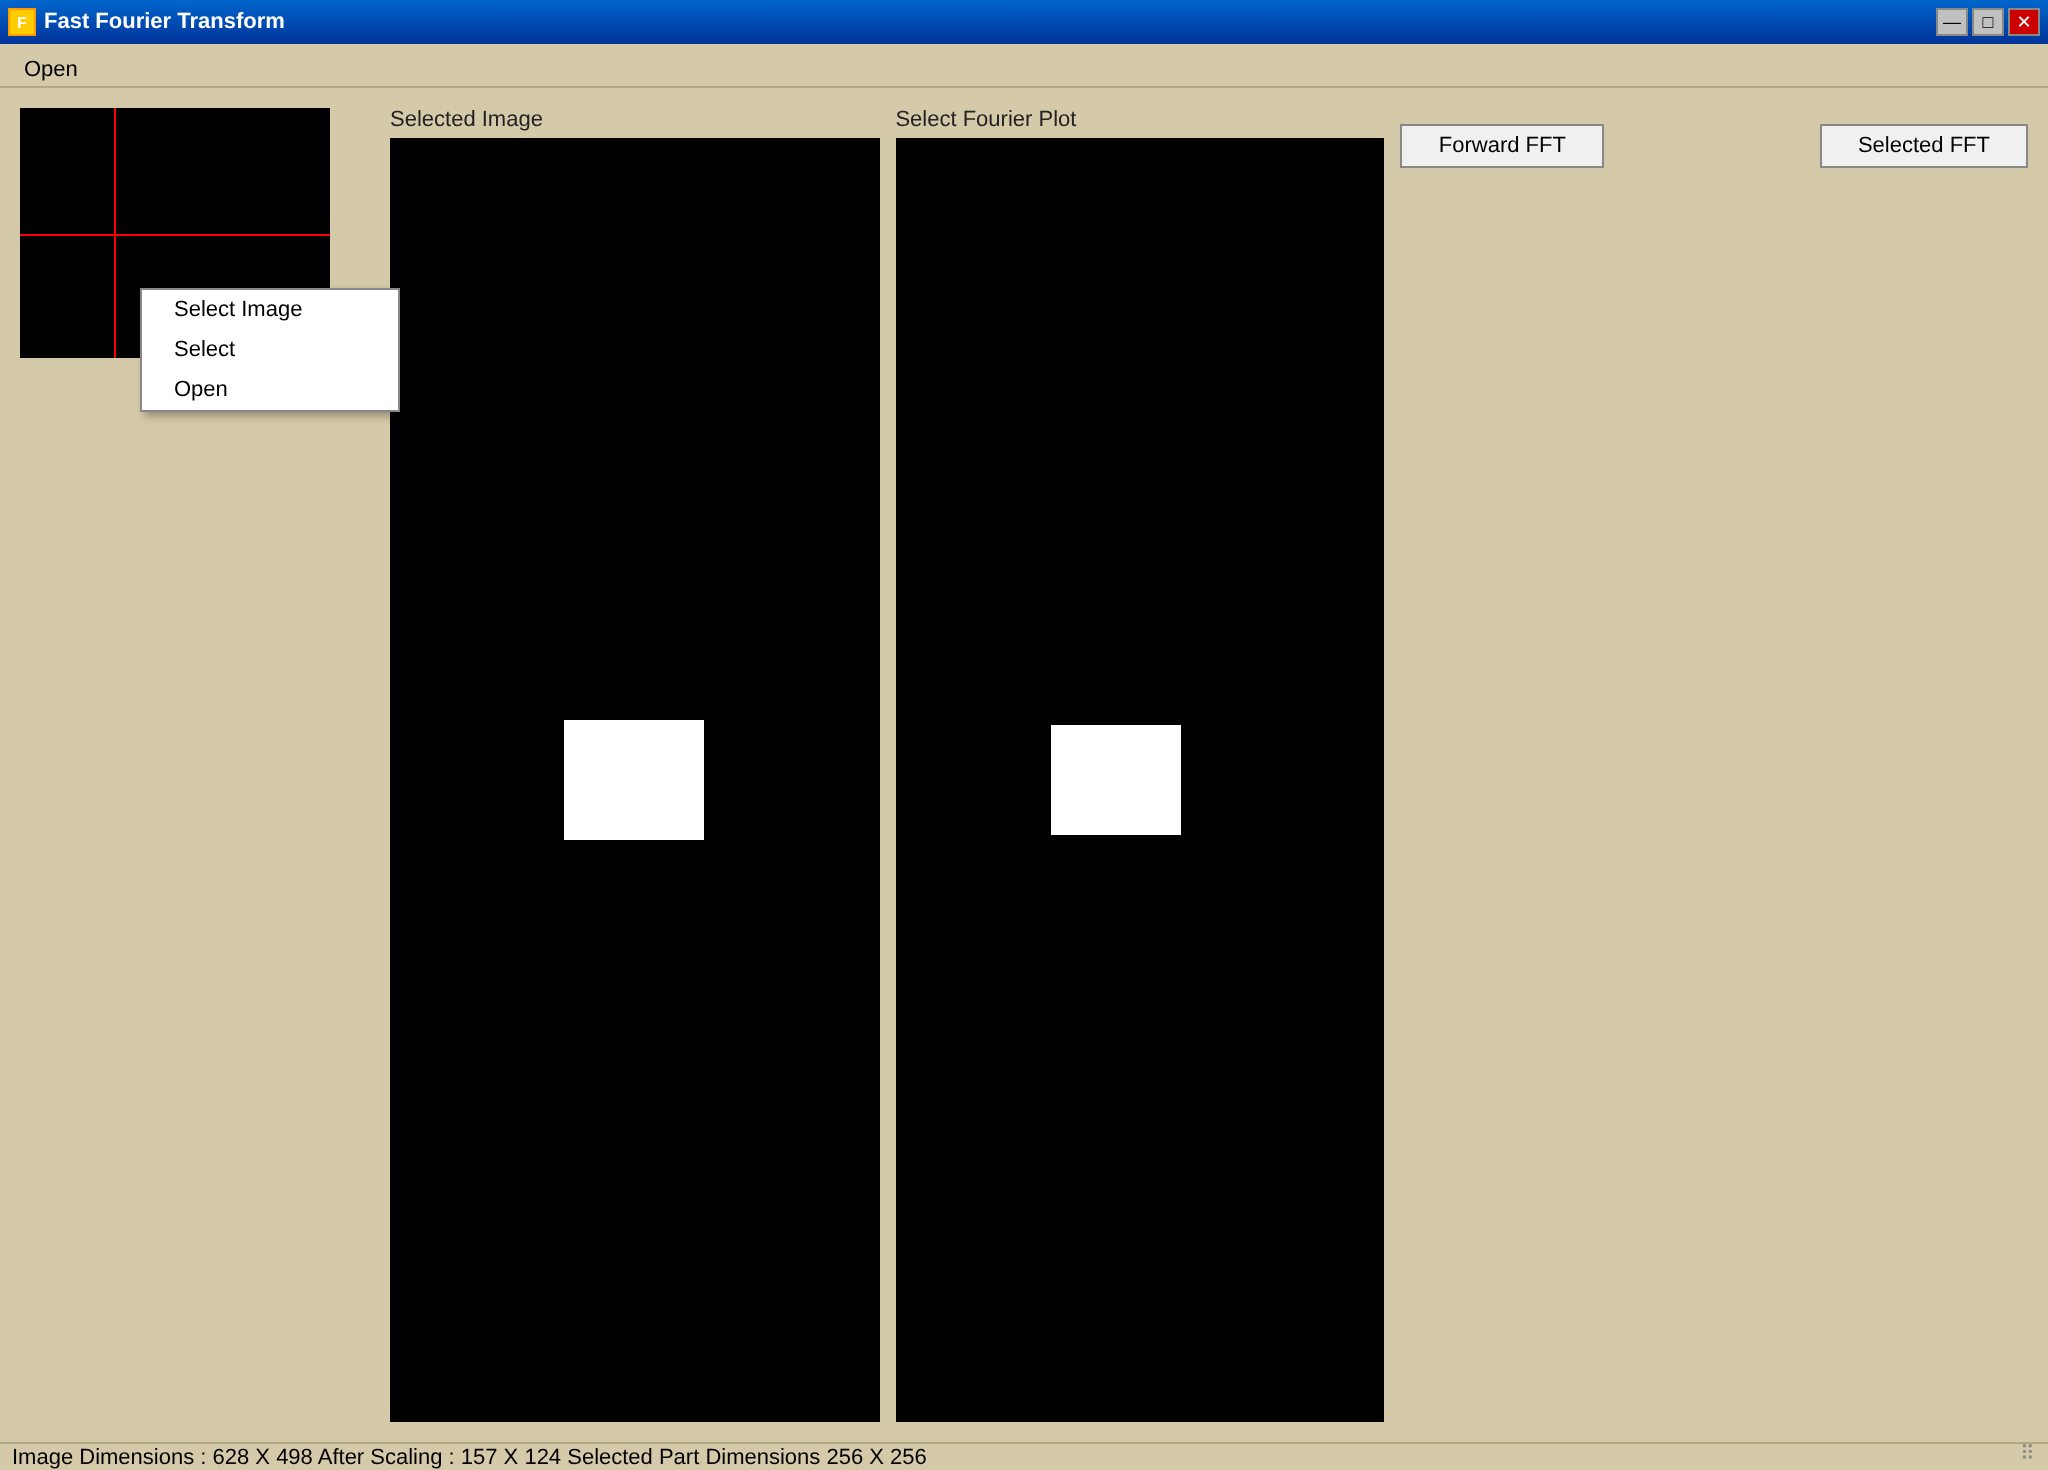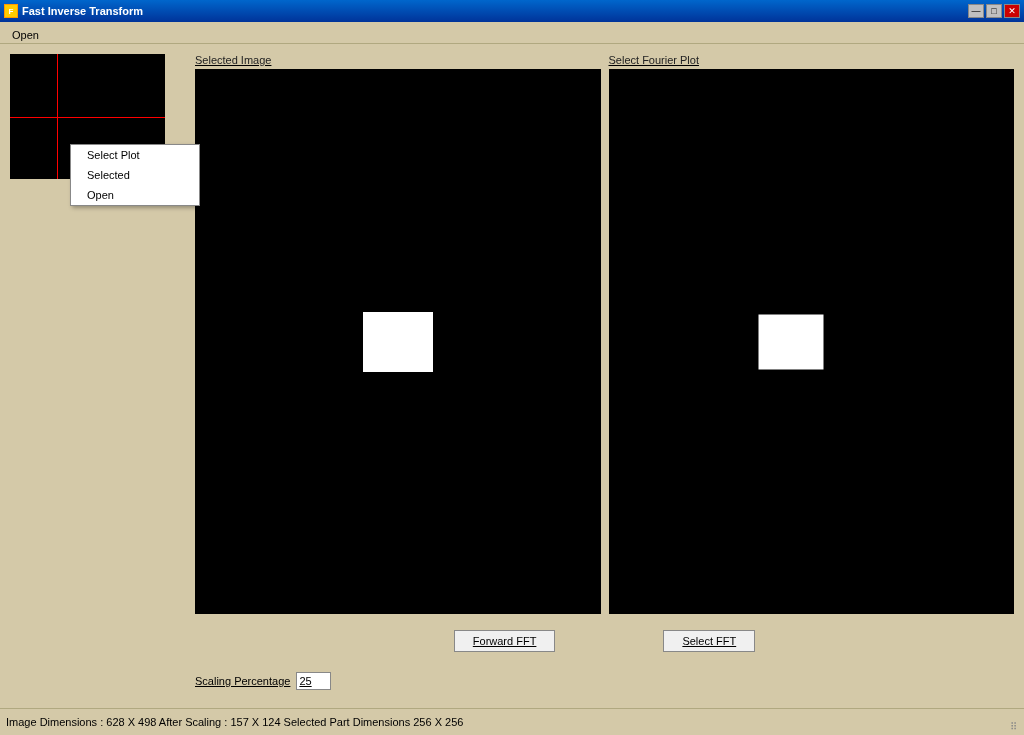--- a/index.html
+++ b/index.html
@@ -130,23 +130,21 @@
     }
     .context-menu-item {
       padding: 4px 16px;
       cursor: pointer;
       font-size: 11px;
     }
     
     #right-panel {
       flex: 1;
       display: flex;
-      flex-direction: column;
       gap: 8px;
-      text-decoration: underline;
     }
     #plots-grid {
       display: grid;
       grid-template-columns: 1fr 1fr;
       gap: 8px;
       flex: 1;
     }
     .plot-container {
       display: flex;
       flex-direction: column;
@@ -256,21 +254,21 @@
       height: 18px;
       border: 1px solid #888;
       font-size: 11px;
       padding: 0 2px;
       background: white;
     }
     
     #status-bar {
       background: #d4c9a8;
       border-top: 1px solid #b0a880;
-      height: 27px;
+      height: 14px;
       display: flex;
       align-items: center;
       padding: 0 6px;
       font-size: 11px;
       flex-shrink: 0;
     }
     
     .magnitude-cross-h {
       position: absolute;
       top: 50%;
@@ -351,21 +349,21 @@
     }
   </style>
 </head>
 <body>
 
 <div id="title-bar">
   <div id="title-bar-left">
     <div id="title-icon">
       <span>F</span>
     </div>
-    <span id="title-text">Fast Inverse Transform</span>
+    <span id="title-text">Fast Fourier Transform</span>
   </div>
   <div id="title-controls">
     <div class="title-btn">—</div>
     <div class="title-btn">□</div>
     <div class="title-btn close-btn">✕</div>
   </div>
 </div>
 
 <div id="menu-bar">
   <div id="open-menu">Open</div>
@@ -373,22 +371,22 @@
 
 <div id="main-content">
 
   <div id="left-panel">
     <div id="image-preview-container">
       <div class="red-line-h"></div>
       <div class="red-line-v"></div>
     </div>
 
     <div id="context-menu">
-      <div class="context-menu-item">Select Plot</div>
-      <div class="context-menu-item">Selected</div>
+      <div class="context-menu-item">Select Image</div>
+      <div class="context-menu-item">Select</div>
       <div class="context-menu-item">Open</div>
     </div>
   </div>
 
   <div id="right-panel">
     <div id="plots-grid">
 
       <div class="plot-container">
         <div class="plot-label">Selected Image</div>
         <div class="plot-canvas" id="selected-image-canvas">
@@ -402,27 +400,23 @@
         <div class="plot-label">Select Fourier  Plot</div>
         <div class="plot-canvas" id="inverse-canvas">
           <div class="white-rect-left"></div>
         </div>
       </div>
 
     </div>
 
     <div id="buttons-row">
       <button class="action-btn">Forward FFT</button>
-      <button class="action-btn">Select FFT</button>
+      <button class="action-btn">Selected FFT</button>
     </div>
 
-    <div id="scaling-row">
-      <span class="scaling-label">Scaling Percentage</span>
-      <input class="scaling-input" type="text" value="25" style="">
-    </div>
 
   </div>
 </div>
 
 <div id="status-bar">
   <span>Image Dimensions :  628 X 498  After Scaling :  157 X 124  Selected Part Dimensions  256 X 256</span>
   <span id="resize-handle" style="margin-left:auto; color:#888; font-size:10px;">⠿</span>
 </div>
 
 </body></html>

